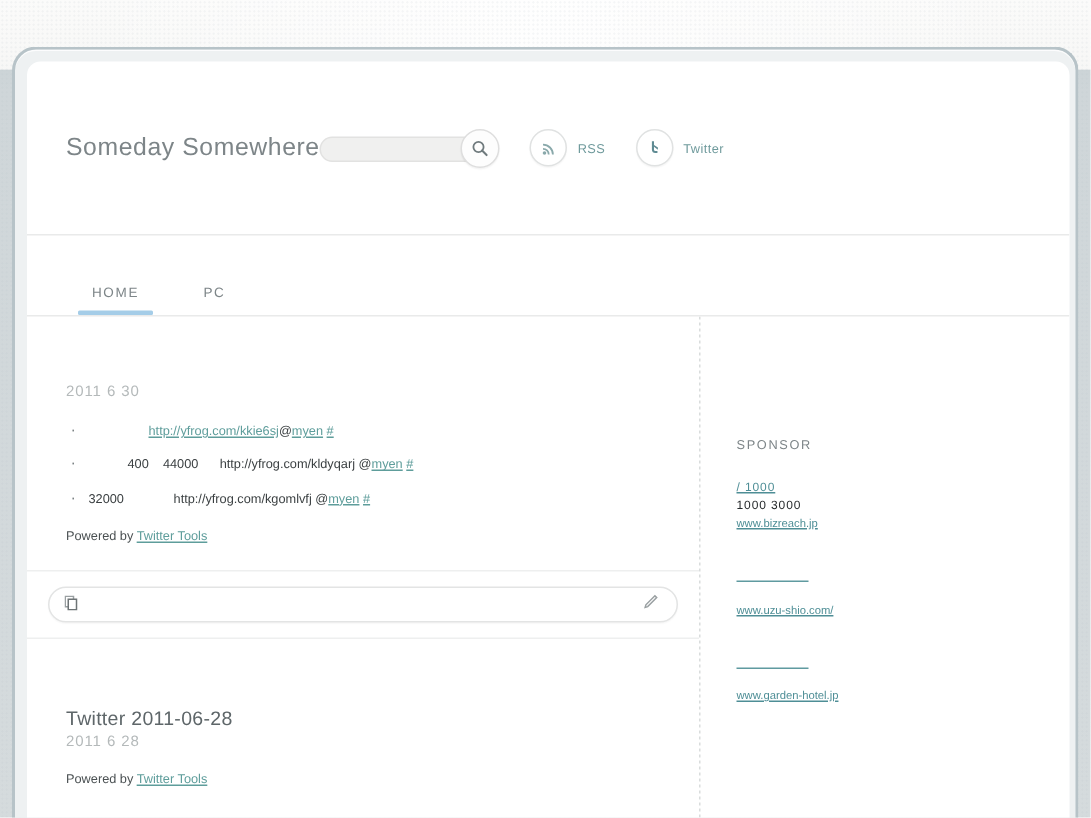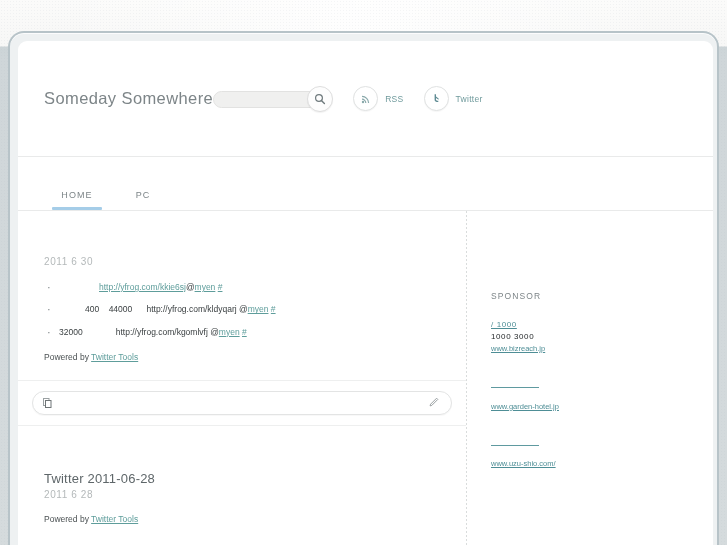--- a/index.html
+++ b/index.html
@@ -364,26 +364,26 @@
           <div class="side-head" style="margin-bottom:18px">SPONSOR</div>
 
           <div class="ad-unit">
             <a class="ad-title" href="#">/    1000</a><br>
             <span class="ad-line2">1000   3000</span><br>
             <a class="ad-url" href="#">www.bizreach.jp</a>
           </div>
 
           <div class="ad-unit" style="margin-top:26px">
             <span class="ad-rule"></span><br>
-            <a class="ad-url" style="margin-top:9px" href="#">www.garden-hotel.jp</a>
+            <a class="ad-url" style="margin-top:9px" href="#">www.uzu-shio.com/</a>
           </div>
 
           <div class="ad-unit" style="margin-top:26px">
             <span class="ad-rule"></span><br>
-            <a class="ad-url" style="margin-top:9px" href="#">www.uzu-shio.com/</a>
+            <a class="ad-url" style="margin-top:9px" href="#">www.garden-hotel.jp</a>
           </div>
 
         </div>
 
       </div>
     </div>
 
   </div>
 </div>
 

